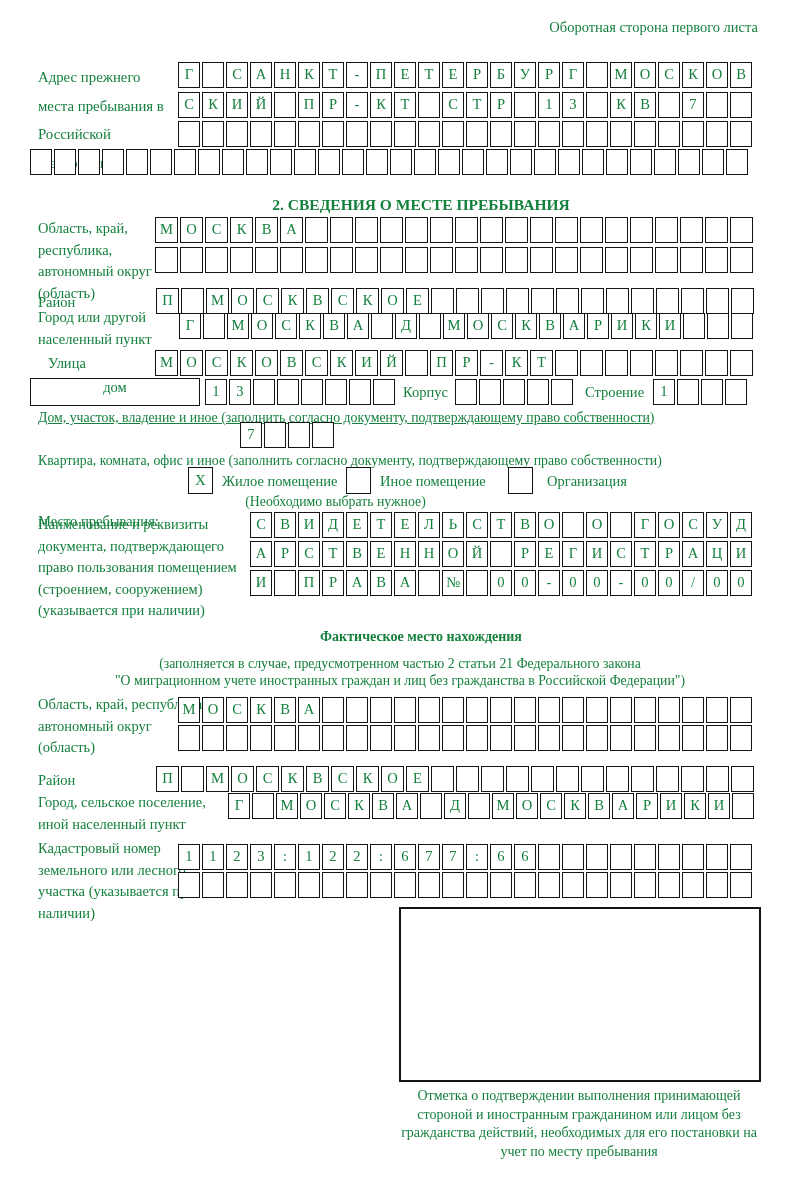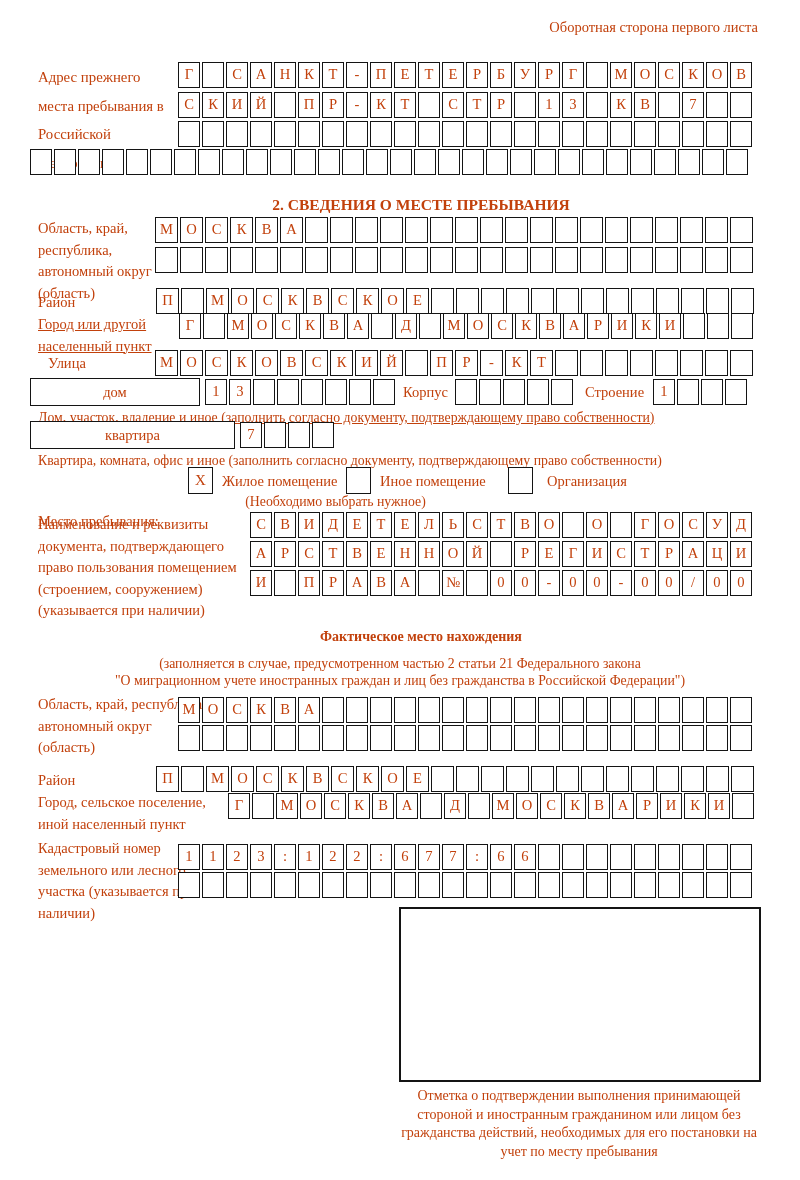--- a/index.html
+++ b/index.html
@@ -1,35 +1,35 @@
 <!DOCTYPE html>
 <html lang="ru"><head>
 <meta charset="utf-8">
 <style>
   html,body{margin:0;padding:0;background:#ffffff;}
   .page{
     position:relative;width:800px;height:1180px;background:#ffffff;
-    font-family:"Liberation Serif","DejaVu Serif",serif;color:#c2410c;overflow:hidden;
+    font-family:"Liberation Serif","DejaVu Serif",serif;color:#15803d;overflow:hidden;
   }
   .abs{position:absolute;}
   .lbl{font-size:14.5px;line-height:21.5px;}
   .biglbl{font-size:14.8px;line-height:28.5px;}
   .note{font-size:13.8px;line-height:16px;}
   .center{text-align:center;}
   .bold{font-weight:bold;padding-left:21px;}
   .cellrow{position:absolute;display:flex;gap:2px;}
   .cell{
     box-sizing:border-box;flex:0 0 auto;width:22px;height:26px;
     border:1.6px solid #141414;background:#fff;
     font-size:14.6px;line-height:23px;text-align:center;
   }
   .p25 .cell{width:23px;}
   .fieldbox{
     box-sizing:border-box;border:1.7px solid #141414;background:#fff;
-    display:flex;align-items:center;justify-content:center;
+    display:flex;justify-content:center;
     font-size:14.5px;
   }
   .cbox{
     box-sizing:border-box;position:absolute;width:25px;height:27px;
     border:1.7px solid #141414;background:#fff;
     font-size:15px;line-height:24px;text-align:center;
   }
   .inline-lbl{position:absolute;font-size:14.5px;line-height:27px;white-space:nowrap;}
   .stampbox{box-sizing:border-box;border:2px solid #141414;background:#fff;}
   .caption{font-size:14px;line-height:18.5px;}
@@ -230,21 +230,21 @@
       <div class="cell"></div>
       <div class="cell"></div>
       <div class="cell"></div>
       <div class="cell"></div>
       <div class="cell"></div>
       <div class="cell"></div>
       <div class="cell"></div>
       <div class="cell"></div>
     </div>
 
-  <div class="abs lbl" style="left:38px;top:314px;width:148px;text-decoration:underline;">Город или другой населенный пункт</div>
+  <div class="abs lbl" style="left:38px;top:307px;width:148px;">Город или другой населенный пункт</div>
   <div class="cellrow" style="left:179px;top:313px;">
       <div class="cell">Г</div>
       <div class="cell"></div>
       <div class="cell">М</div>
       <div class="cell">О</div>
       <div class="cell">С</div>
       <div class="cell">К</div>
       <div class="cell">В</div>
       <div class="cell">А</div>
       <div class="cell"></div>
@@ -316,23 +316,20 @@
     </div>
   <div class="inline-lbl" style="left:585px;top:379px;">Строение</div>
   <div class="cellrow" style="left:653px;top:379px;">
       <div class="cell">1</div>
       <div class="cell"></div>
       <div class="cell"></div>
       <div class="cell"></div>
     </div>
   <div class="abs note" style="left:38px;top:410px;width:740px;text-decoration:underline;">Дом, участок, владение и иное (заполнить согласно документу, подтверждающему право собственности)</div>
 
-  <div class="abs fieldbox" style="left:30px;top:421px;width:205px;height:28px;">
-    <span>квартира</span>
-  </div>
   <div class="cellrow" style="left:240px;top:422px;">
       <div class="cell">7</div>
       <div class="cell"></div>
       <div class="cell"></div>
       <div class="cell"></div>
     </div>
   <div class="abs note" style="left:38px;top:453px;width:740px;">Квартира, комната, офис и иное (заполнить согласно документу, подтверждающему право собственности)</div>
 
   <div class="abs lbl" style="left:38px;top:471px;margin-top:40px;">Место пребывания:</div>
   <div class="cbox" style="left:188px;top:467px;">X</div>

